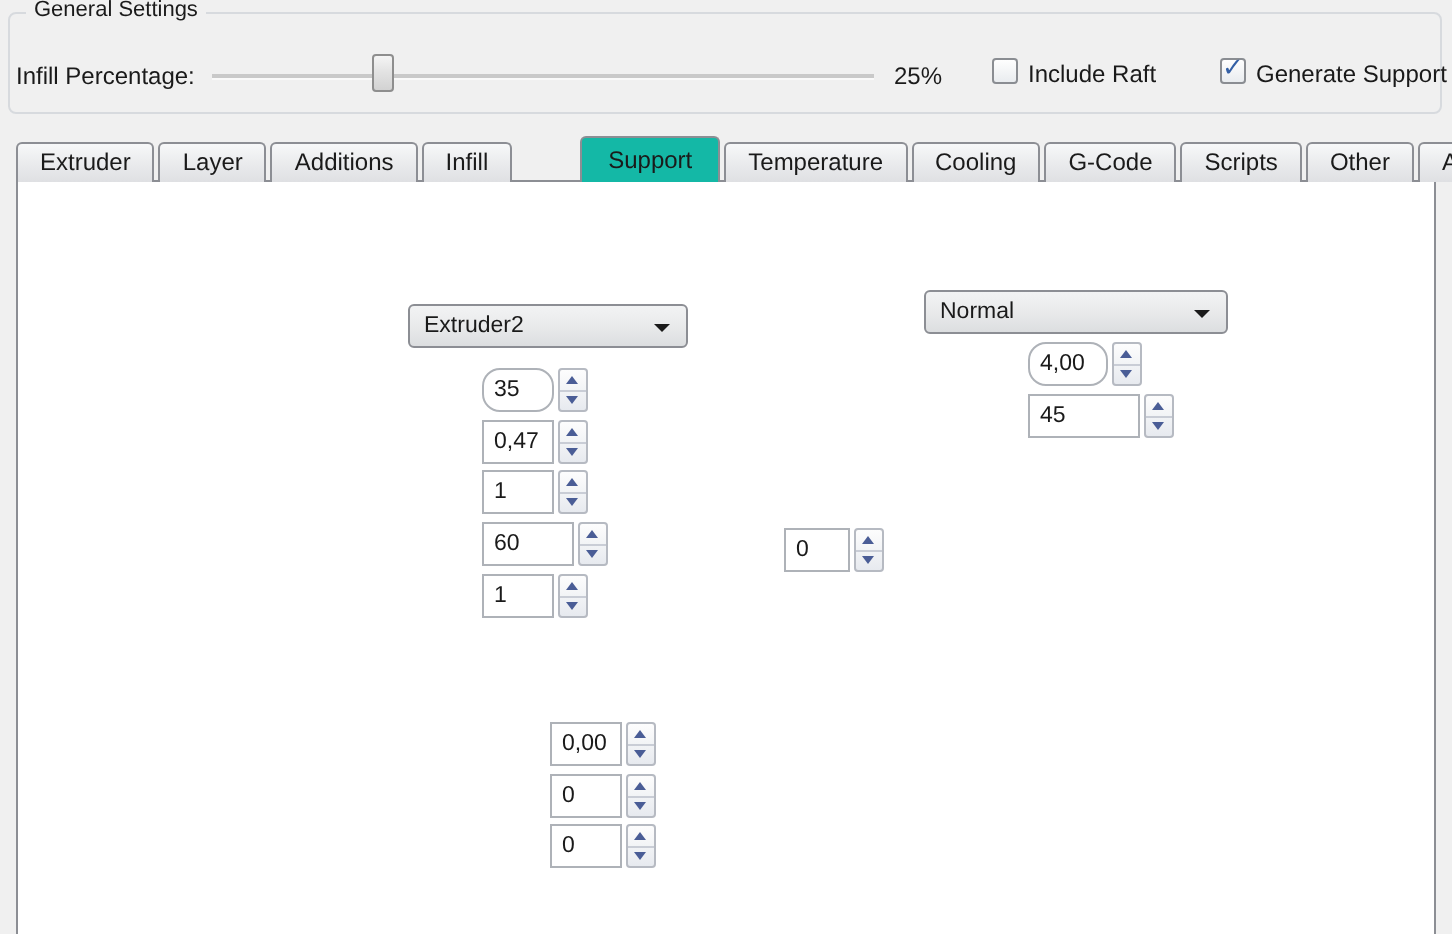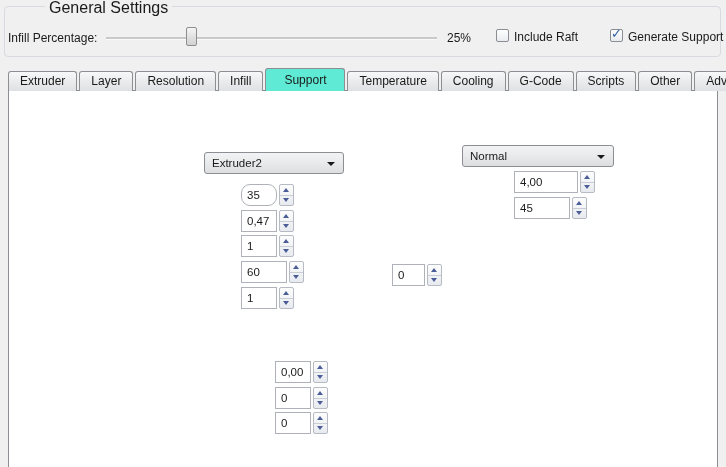--- a/index.html
+++ b/index.html
@@ -1,41 +1,41 @@
 <!DOCTYPE html>
 <html><head>
 <meta charset="utf-8">
 <style>
   html,body{margin:0;padding:0;}
   body{background:#f0f0f0;font-family:"Liberation Sans","DejaVu Sans",sans-serif;color:#1a1a1a;}
   #screen{position:relative;width:726px;height:467px;background:#f0f0f0;overflow:hidden;}
 
   
   .groupbox{position:absolute;border:1px solid #d7dade;border-radius:4px;box-sizing:border-box;}
-  .groupbox .legend{position:absolute;top:-8px;left:8px;padding:0 4px;font-size:16px;white-space:nowrap;color:#1a1a1a;margin-left:32px;}
+  .groupbox .legend{position:absolute;top:-8px;left:8px;padding:0 4px;font-size:11px;white-space:nowrap;color:#1a1a1a;}
   .legend.on-gray{background:#f0f0f0;}
   .legend.on-white{background:#ffffff;}
 
   .flabel{position:absolute;font-size:11px;white-space:nowrap;line-height:14px;}
   .note{position:absolute;font-size:11.5px;font-style:italic;white-space:nowrap;}
 
   
   .checkbox{position:absolute;width:13px;height:13px;border:1px solid #8a8d92;border-radius:2px;background:linear-gradient(180deg,#fefefe,#e9ecef);box-sizing:border-box;}
   .checkbox .check-glyph{display:none;position:absolute;left:0px;top:-4px;font-size:13px;font-weight:700;color:#3460a6;}
   .checkbox.checked .check-glyph{display:block;}
   .cb-label{position:absolute;font-size:12px;white-space:nowrap;}
 
   
   .slider-track{position:absolute;left:106px;top:37px;width:331px;height:2px;background:#c9c9c9;border-bottom:1px solid #fafafa;}
   .slider-thumb{position:absolute;top:27px;width:11px;height:19px;background:linear-gradient(180deg,#f5f5f5,#e3e3e3 45%,#d2d2d2);border:1px solid #8e8e8e;border-radius:2px;box-sizing:border-box;}
 
   
   .tabbar{position:absolute;left:8px;top:68px;height:23px;display:flex;align-items:flex-end;z-index:5;}
   .tab{height:20px;line-height:19px;padding:0 11px;margin-right:2px;font-size:12px;background:linear-gradient(180deg,#f7f8f9,#e9eaec 55%,#dfe0e3);border:1px solid #8c8e94;border-bottom:none;border-radius:3px 3px 0 0;box-sizing:border-box;white-space:nowrap;}
-  .tab.active{height:23px;line-height:22px;background:#5eead4;padding:0 18px;position:relative;z-index:6;}
+  .tab.active{height:23px;line-height:22px;background:#14b8a6;padding:0 13px;position:relative;z-index:6;margin-left:32px;}
 
   .tabpanel{position:absolute;left:8px;top:90px;width:710px;height:380px;background:#ffffff;border:1px solid #8c8e94;box-sizing:border-box;z-index:1;}
 
   
   .spin{position:absolute;display:flex;height:22px;z-index:2;}
   .spin-edit{height:22px;border:1px solid #aeb2b8;background:#fff;box-sizing:border-box;padding:0 0 0 5px;line-height:20px;font-size:11.5px;}
   .spin-btns{position:relative;width:15px;height:22px;margin-left:2px;border:1px solid #b6bac2;border-radius:2px;background:linear-gradient(180deg,#fdfdfd,#e7eaef);box-sizing:border-box;display:flex;flex-direction:column;}
   .spin-up,.spin-down{flex:1;position:relative;}
   .spin-up{border-bottom:1px solid #c9cdd6;}
   .spin-up::after{content:"";position:absolute;left:3px;top:3px;border-left:3px solid transparent;border-right:3px solid transparent;border-bottom:4px solid #4a5d96;}
@@ -71,21 +71,21 @@
   <span class="cb-label" style="left:514px;top:30px;">Include Raft</span>
 
   <div class="checkbox checked" style="left:610px;top:29px;">
     <span class="check-glyph">✓</span>
   </div>
   <span class="cb-label" style="left:628px;top:30px;">Generate Support</span>
 
   <div class="tabbar">
     <div class="tab">Extruder</div>
     <div class="tab">Layer</div>
-    <div class="tab">Resolution</div>
+    <div class="tab">Additions</div>
     <div class="tab">Infill</div>
     <div class="tab active">Support</div>
     <div class="tab">Temperature</div>
     <div class="tab">Cooling</div>
     <div class="tab">G-Code</div>
     <div class="tab">Scripts</div>
     <div class="tab">Other</div>
     <div class="tab">Advanced</div>
   </div>
 
@@ -193,21 +193,21 @@
     <span class="note" style="left:10px;top:18px;">Only used if manual support is not defined</span>
 
     <span class="flabel" style="left:10px;top:44px;font-size:11.5px;">Support Type</span>
     <div class="dropdown" style="left:82px;top:38px;width:152px;">
       <span>Normal</span>
       <span class="dd-arrow"></span>
     </div>
 
     <span class="flabel" style="left:10px;top:68px;">Support Pillar Resolution</span>
     <div class="spin" style="left:134px;top:64px;">
-      <div class="spin-edit" style="width:64px;">4,00</div>
+      <div class="spin-edit" style="width:40px;border-radius:9px;">4,00</div>
       <div class="spin-btns">
           <div class="spin-up"></div>
           <div class="spin-down"></div>
         </div>
     </div>
     <span class="flabel" style="left:201px;top:68px;">mm</span>
 
     <span class="flabel" style="left:10px;top:94px;">Max Overhang Angle</span>
     <div class="spin" style="left:134px;top:90px;">
       <div class="spin-edit" style="width:56px;">45</div>

